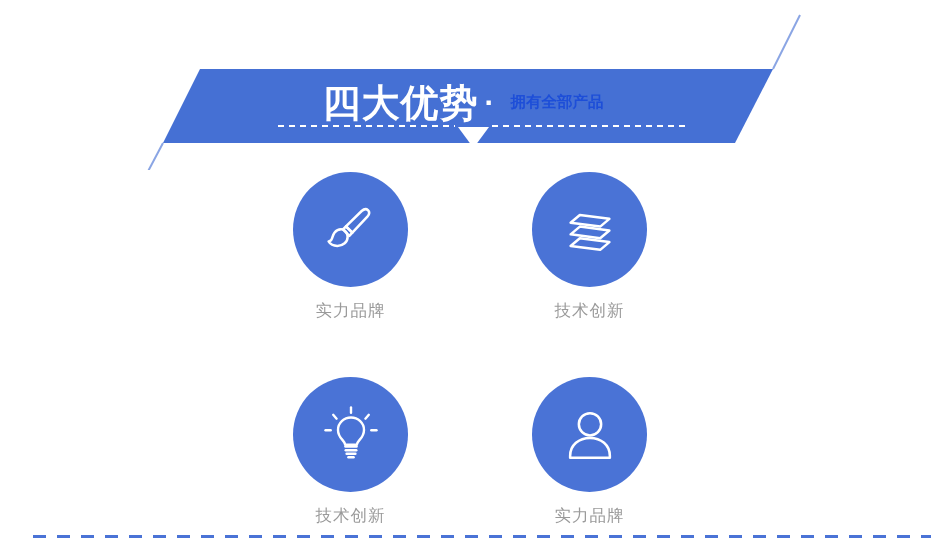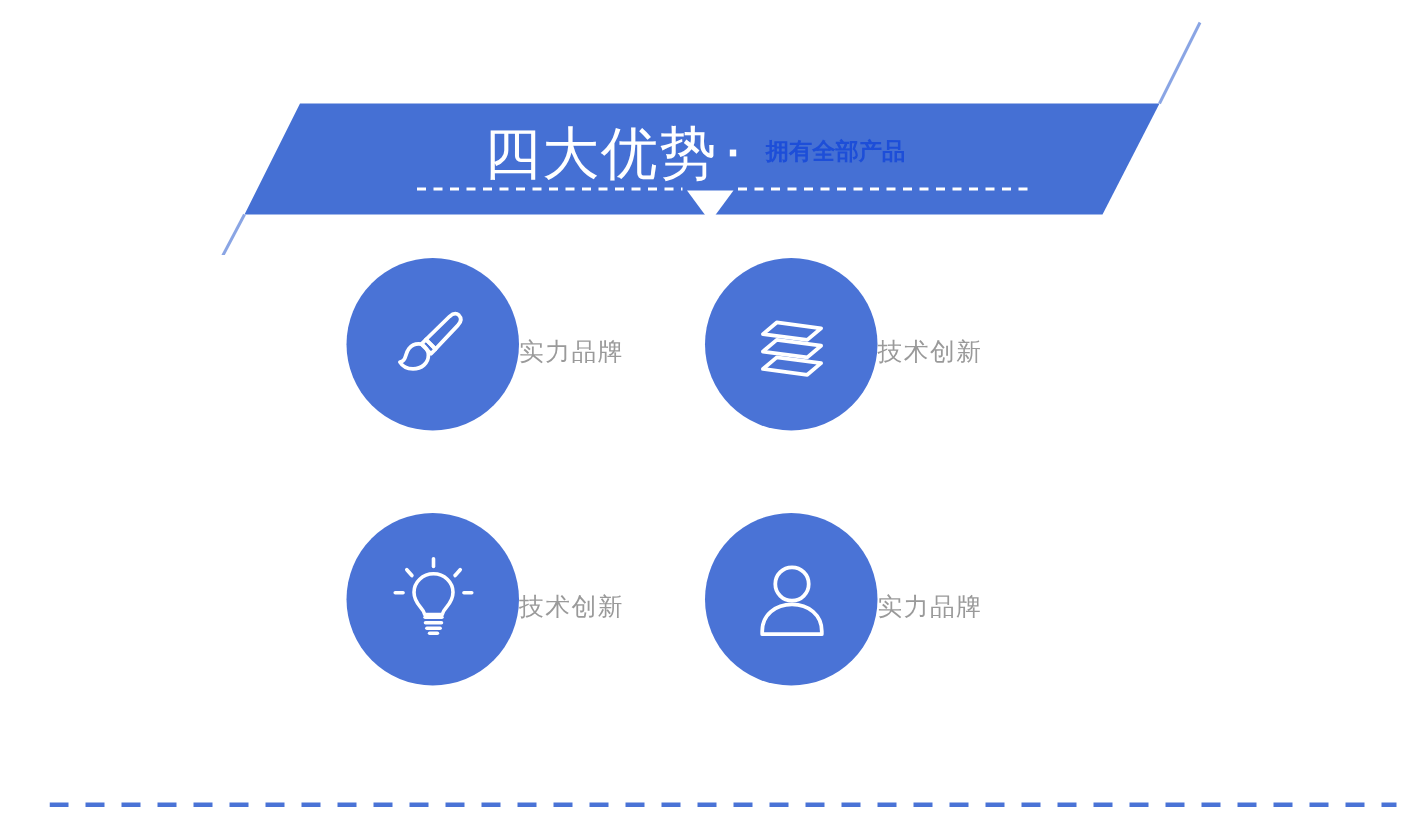--- a/index.html
+++ b/index.html
@@ -43,21 +43,21 @@
     pointer-events: none;
   }
   .banner-inner {
     display: flex;
     align-items: center;
     transform: translateX(-8px);
   }
   .title-main {
     color: #ffffff;
     font-size: 38px;
-    font-weight: normal;
+    font-weight: bold;
     letter-spacing: 1px;
     line-height: 1;
     white-space: nowrap;
     margin-top: -6px;
   }
   .title-dot {
     color: #ffffff;
     font-size: 30px;
     font-weight: bold;
     line-height: 1;
@@ -80,21 +80,21 @@
     left: 231px;
     top: 172px;
     width: 478px;
   }
   .feature-row {
     display: flex;
   }
   .feature-cell {
     width: 239px;
     display: flex;
-    flex-direction: row;
+    flex-direction: column;
     align-items: center;
   }
   .circle {
     width: 115px;
     height: 115px;
     border-radius: 50%;
     background: #4a73d6;
     display: flex;
     align-items: center;
     justify-content: center;

